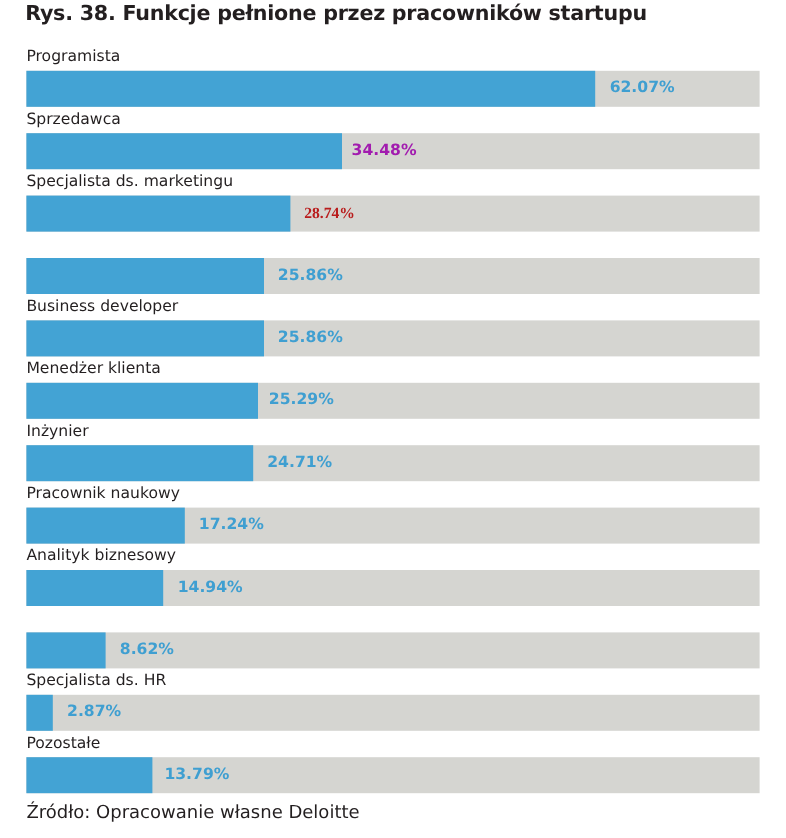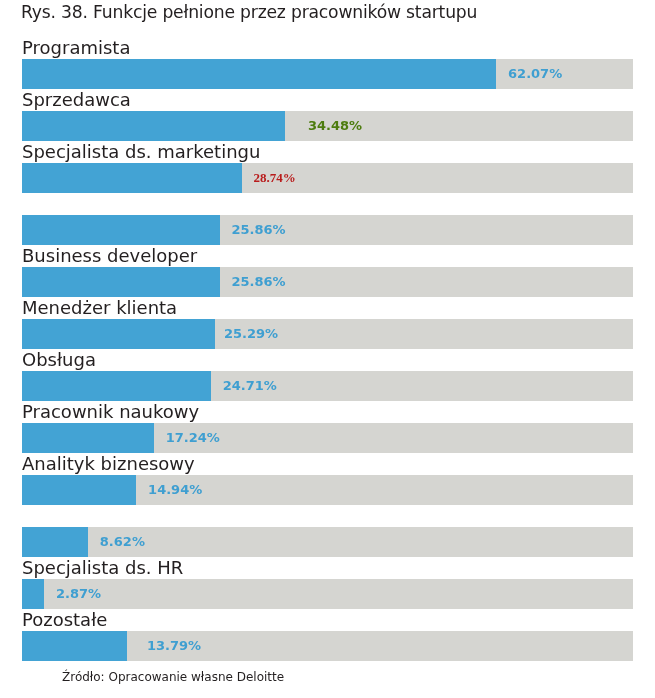--- a/index.html
+++ b/index.html
@@ -20,41 +20,41 @@
     width: 655px;
     height: 698px;
     background: #ffffff;
   }
   .chart-title {
     position: absolute;
     left: 21px;
     top: 1px;
     width: 620px;
     font-size: 17.2px;
-    font-weight: normal;
+    font-weight: bold;
     color: #231f20;
     letter-spacing: -0.2px;
     line-height: 22px;
     white-space: nowrap;
   }
   .plot {
     position: absolute;
     left: 0;
     top: 38px;
     width: 655px;
   }
   .row {
     position: relative;
     height: 52px;
   }
   .row-label {
     position: absolute;
     left: 22px;
     top: 0px;
-    font-size: 18px;
+    font-size: 13px;
     color: #231f20;
     line-height: 19px;
     white-space: nowrap;
   }
   .bar-track {
     position: absolute;
     left: 22px;
     top: 21px;
     width: 611px;
     height: 30px;
@@ -74,25 +74,24 @@
     line-height: 30px;
     font-size: 13px;
     font-weight: bold;
     color: #3f9fd1;
     white-space: nowrap;
   }
   .source-note {
     position: absolute;
     left: 22px;
     top: 668px;
-    font-size: 12px;
+    font-size: 15px;
     color: #231f20;
     line-height: 19px;
     white-space: nowrap;
-    margin-left: 40px;
   }
 </style>
 </head>
 <body>
 
 <div id="figure">
 
   <div class="chart-title">Rys. 38. Funkcje pełnione przez pracowników startupu</div>
 
   <div class="plot" id="plot">
@@ -101,21 +100,21 @@
         <div class="bar-track" style="background: rgb(213, 213, 209);">
           <div class="bar-fill" style="width: 474.06px; background: rgb(67, 163, 212);"></div>
         </div>
         <div class="bar-value" style="left: 508.06px; color: rgb(63, 159, 209);">62.07%</div>
       </div>
       <div class="row">
         <div class="row-label">Sprzedawca</div>
         <div class="bar-track" style="background: rgb(213, 213, 209);">
           <div class="bar-fill" style="width: 263.34px; background: rgb(67, 163, 212);"></div>
         </div>
-        <div class="bar-value" style="left: 308px; color: #4d7c0f;">34.48%</div>
+        <div class="bar-value" style="left: 293px; color: #a21caf;">34.48%</div>
       </div>
       <div class="row">
         <div class="row-label">Specjalista ds. marketingu</div>
         <div class="bar-track" style="background: rgb(213, 213, 209);">
           <div class="bar-fill" style="width: 219.5px; background: rgb(67, 163, 212);"></div>
         </div>
         <div class="bar-value" style="left: 253.5px; color: #b91c1c; font-family: Liberation Serif, serif;">28.74%</div>
       </div>
       <div class="row">
         <div class="bar-track" style="background: rgb(213, 213, 209);">
@@ -131,21 +130,21 @@
         <div class="bar-value" style="left: 231.51px; color: rgb(63, 159, 209);">25.86%</div>
       </div>
       <div class="row">
         <div class="row-label">Menedżer klienta</div>
         <div class="bar-track" style="background: rgb(213, 213, 209);">
           <div class="bar-fill" style="width: 193.15px; background: rgb(67, 163, 212);"></div>
         </div>
         <div class="bar-value" style="left: 224px; color: rgb(63, 159, 209);">25.29%</div>
       </div>
       <div class="row">
-        <div class="row-label">Obsługa</div>
+        <div class="row-label">Inżynier</div>
         <div class="bar-track" style="background: rgb(213, 213, 209);">
           <div class="bar-fill" style="width: 188.72px; background: rgb(67, 163, 212);"></div>
         </div>
         <div class="bar-value" style="left: 222.72px; color: rgb(63, 159, 209);">24.71%</div>
       </div>
       <div class="row">
         <div class="row-label">Pracownik naukowy</div>
         <div class="bar-track" style="background: rgb(213, 213, 209);">
           <div class="bar-fill" style="width: 131.67px; background: rgb(67, 163, 212);"></div>
         </div>
@@ -169,19 +168,19 @@
         <div class="bar-track" style="background: rgb(213, 213, 209);">
           <div class="bar-fill" style="width: 21.92px; background: rgb(67, 163, 212);"></div>
         </div>
         <div class="bar-value" style="left: 55.92px; color: rgb(63, 159, 209);">2.87%</div>
       </div>
       <div class="row">
         <div class="row-label">Pozostałe</div>
         <div class="bar-track" style="background: rgb(213, 213, 209);">
           <div class="bar-fill" style="width: 105.32px; background: rgb(67, 163, 212);"></div>
         </div>
-        <div class="bar-value" style="left: 147px; color: rgb(63, 159, 209);">13.79%</div>
+        <div class="bar-value" style="left: 137px; color: rgb(63, 159, 209);">13.79%</div>
       </div>
     </div>
 
   <div class="source-note">Źródło: Opracowanie własne Deloitte</div>
 
 </div>
 
 </body></html>

